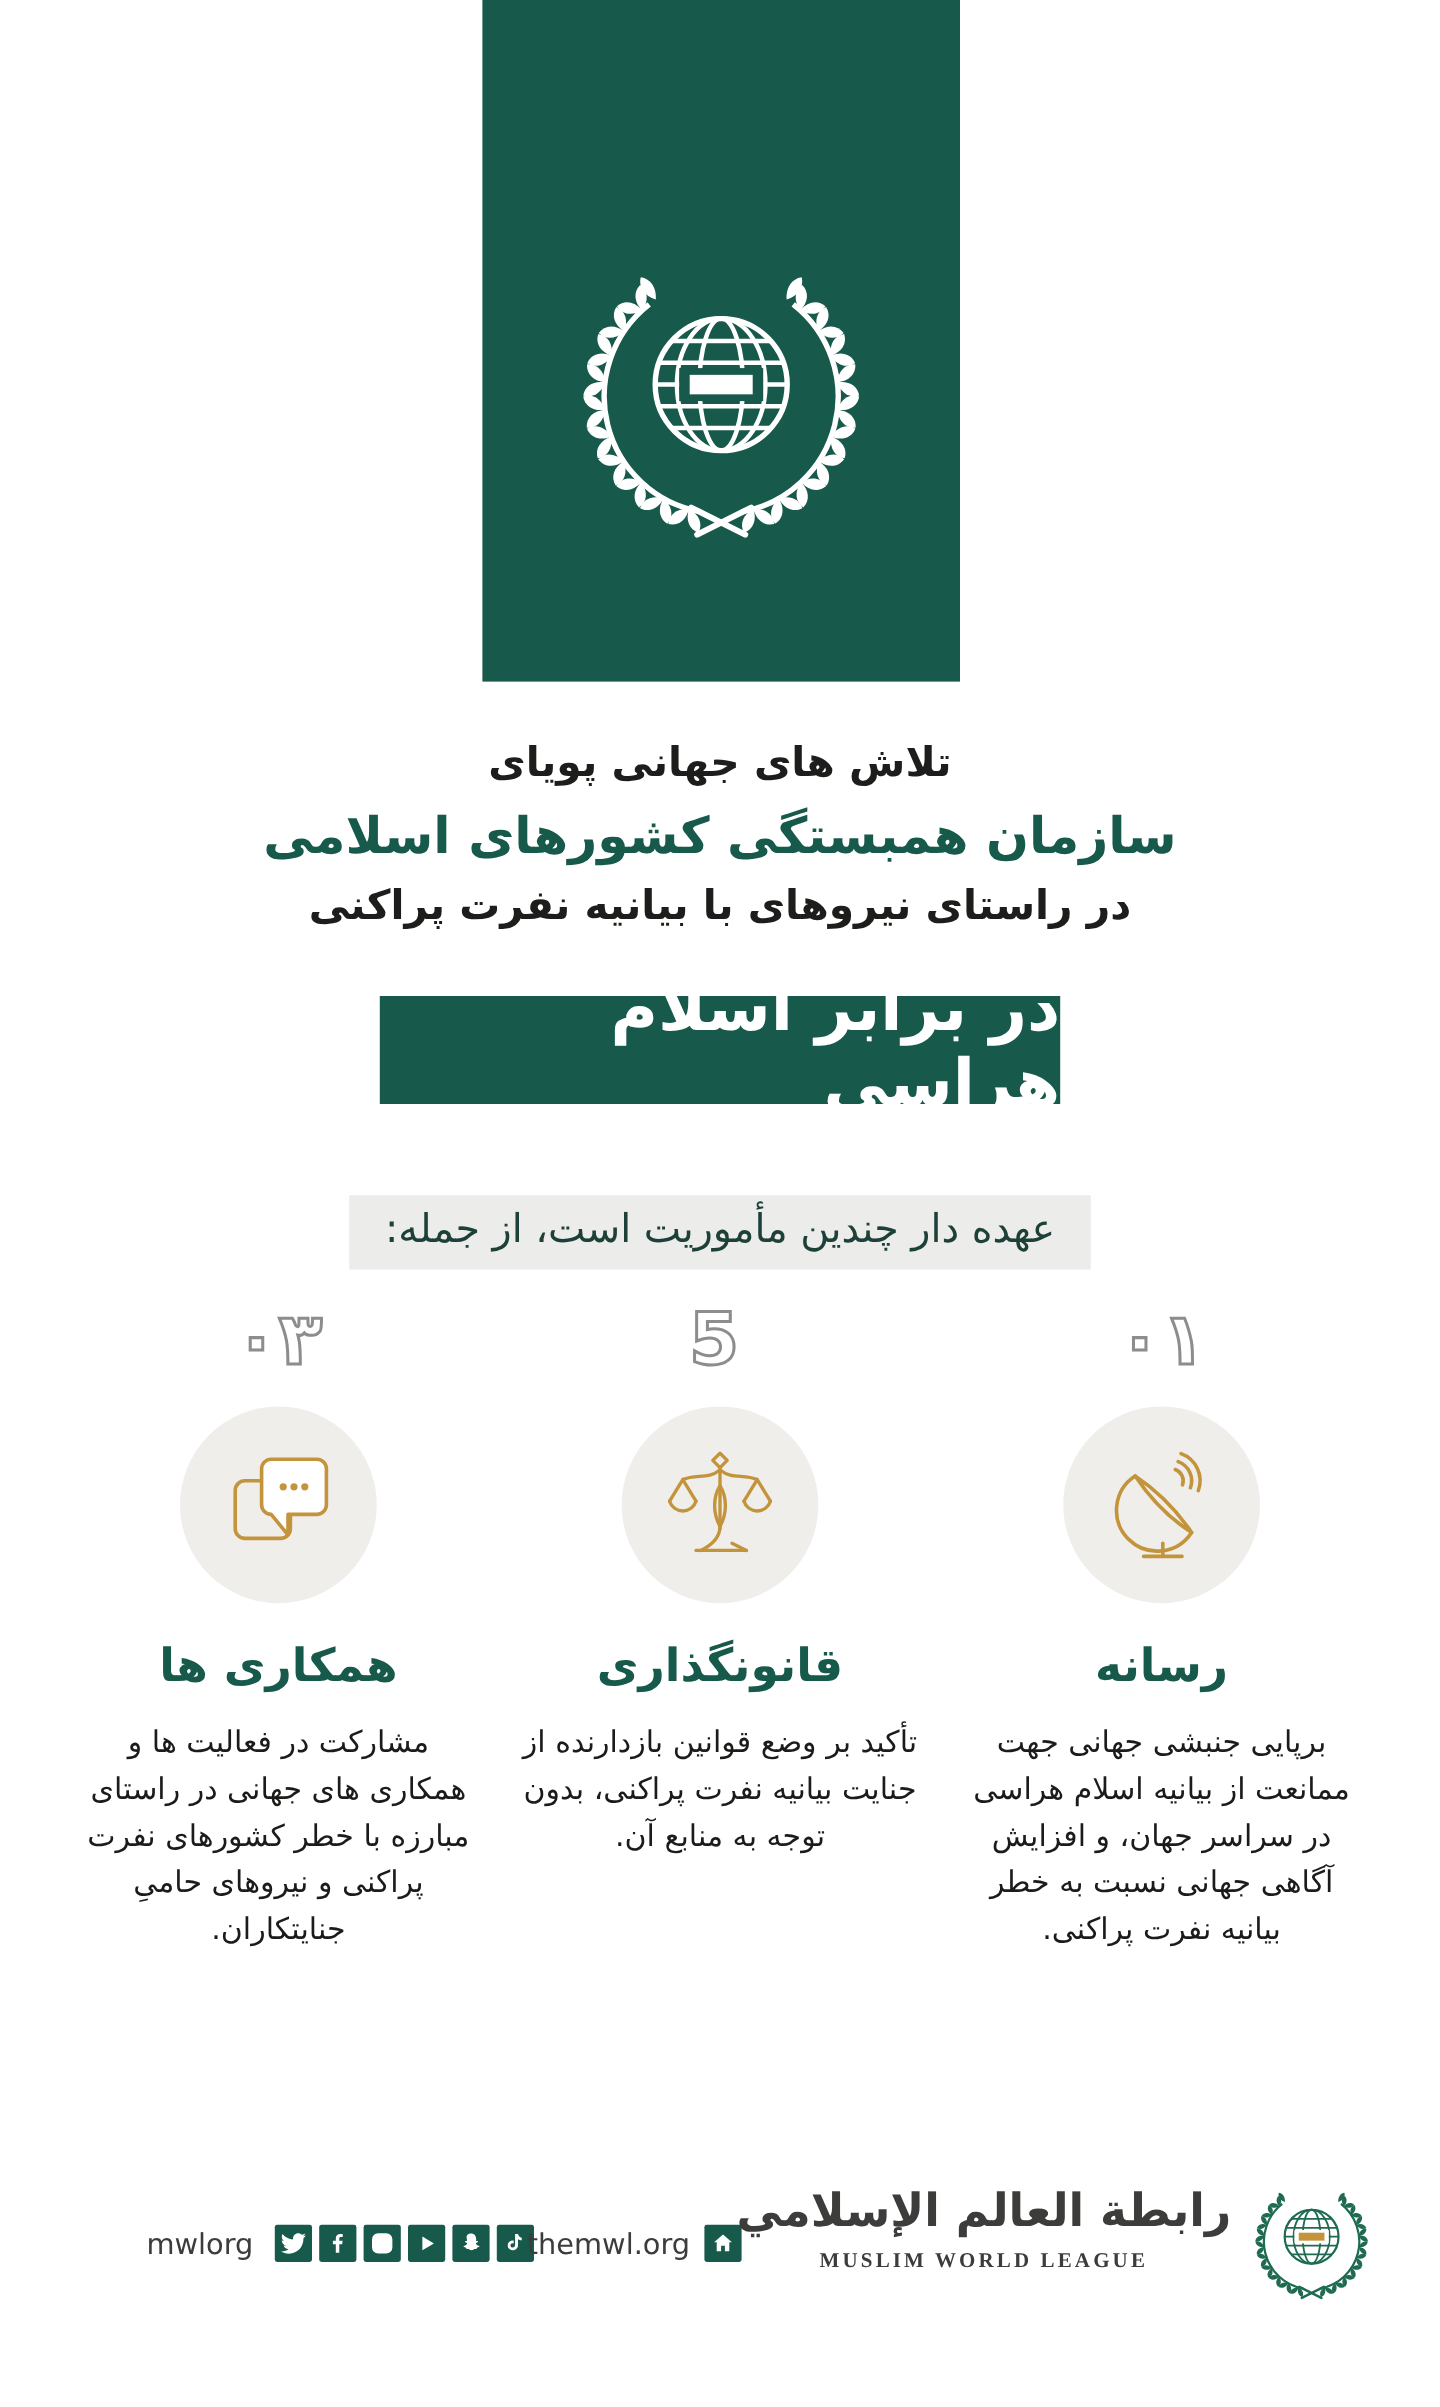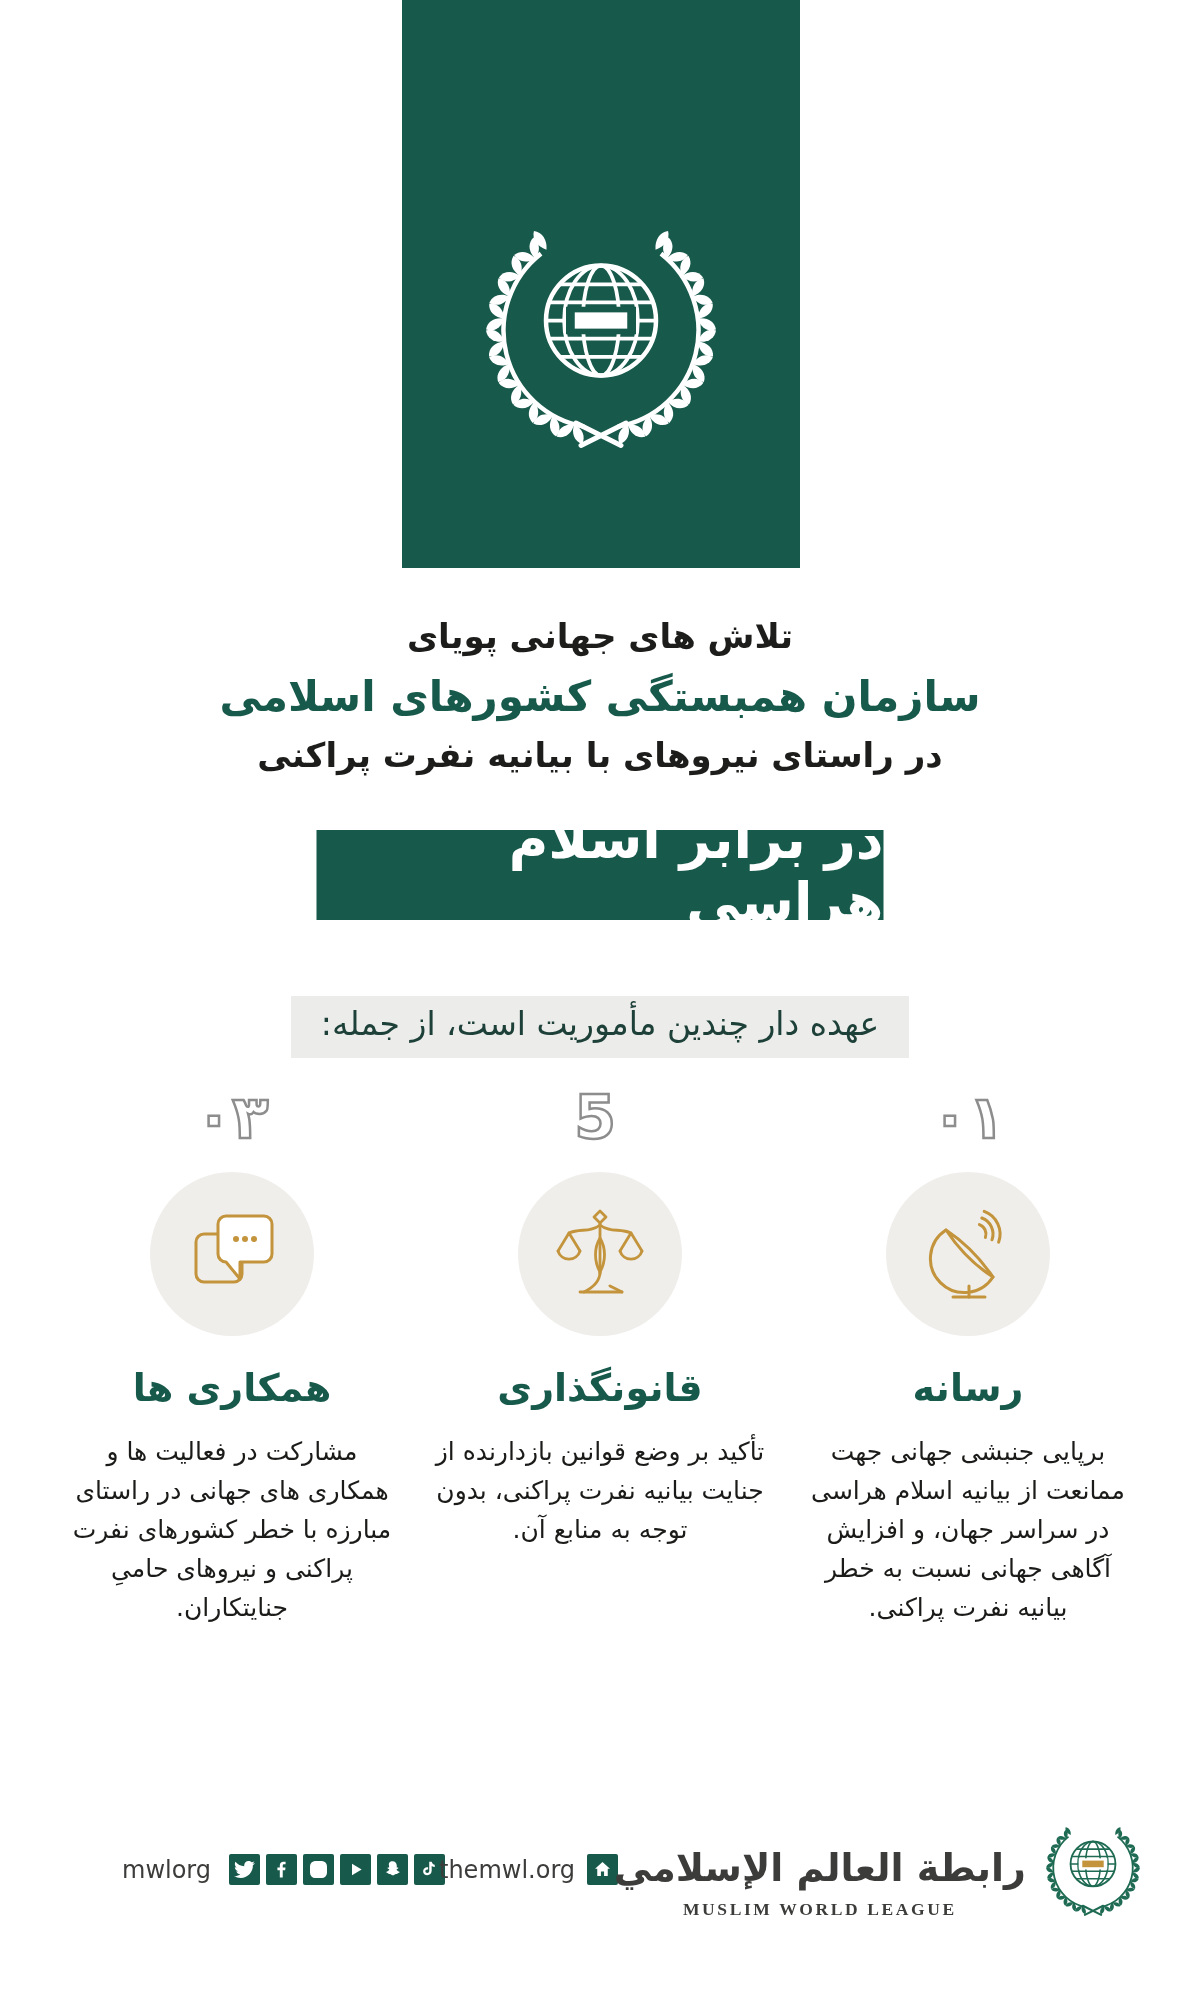--- a/index.html
+++ b/index.html
@@ -46,21 +46,21 @@
   .sec-body{font-size:25px;line-height:1.56;color:#1B1B19;margin:0 auto;max-width:338px;}
 
   
   .f-left{position:absolute;left:105px;top:1854px;display:flex;align-items:center;gap:18px;}
   .f-mid{position:absolute;left:422px;top:1854px;display:flex;align-items:center;gap:12px;}
   .handle,.site{font-size:24px;color:var(--foot);margin-left:17px;}
   .social-row{display:flex;gap:6px;}
   .sq{width:31px;height:31px;background:var(--green);border-radius:2px;
     display:flex;align-items:center;justify-content:center;}
   .sq svg{width:21px;height:21px;fill:#fff;}
-  .f-right{position:absolute;right:56px;top:1818px;display:flex;align-items:flex-end;gap:16px;}
+  .f-right{position:absolute;right:56px;top:1818px;display:flex;align-items:flex-start;gap:16px;}
   .org-names{text-align:center;}
   .org-ar{font-size:38px;font-weight:bold;color:var(--foot);line-height:1.3;}
   .org-en{font-family:"Liberation Serif",serif;font-size:17.5px;font-weight:bold;
     letter-spacing:2.6px;color:var(--foot);margin-top:6px;white-space:nowrap;}
   .f-right .emblem{width:102px;height:102px;}
 </style>
 </head>
 <body>
 
 <div class="page">

